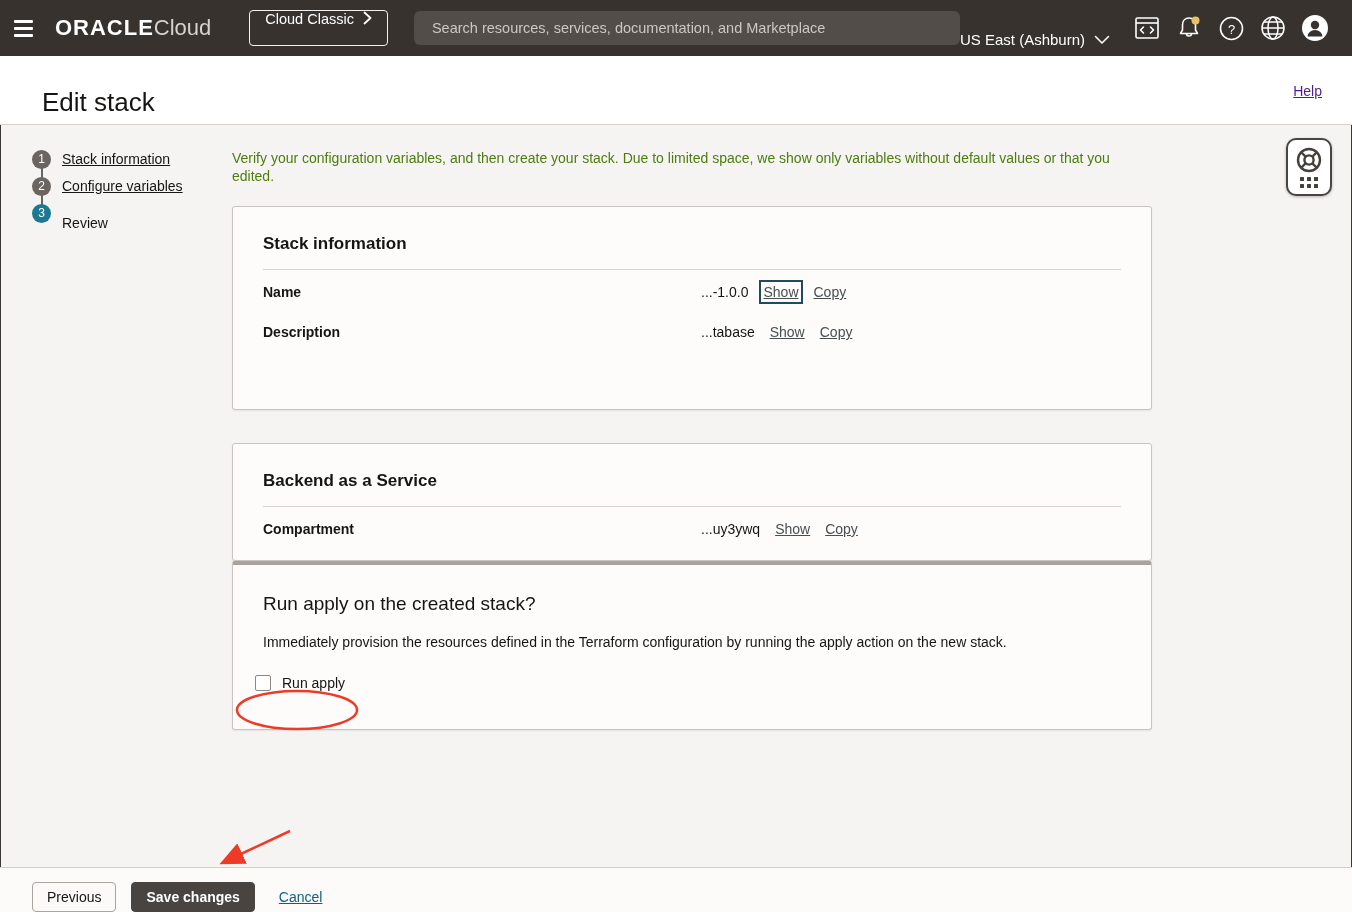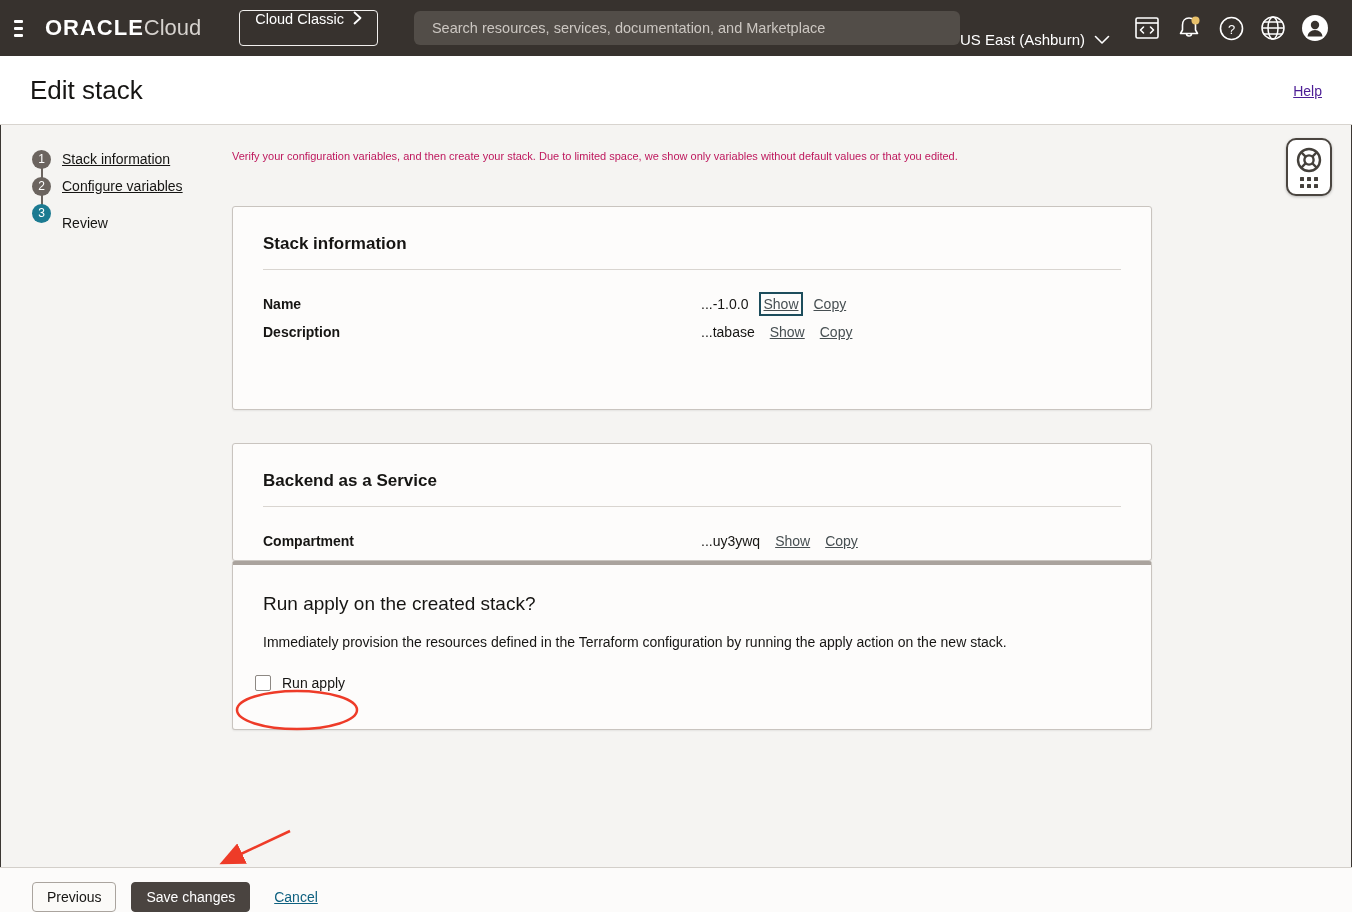--- a/index.html
+++ b/index.html
@@ -16,21 +16,21 @@
             display:flex; align-items:center; z-index:10; }
   .hamburger { margin-left:14px; width:26px; height:17px; display:flex; flex-direction:column;
                justify-content:space-between; cursor:pointer; }
   .hamburger span { display:block; height:3px; background:#fff; border-radius:1px; }
   .brand { display:flex; align-items:baseline; margin-left:22px; white-space:nowrap; }
   .brand-oracle { font-size:22px; font-weight:700; letter-spacing:1px; color:#fff; }
   .brand-cloud  { font-size:22px; font-weight:400; color:#d6d2ce; margin-left:0; }
   .cloud-classic { margin-left:38px; height:36px; display:flex; gap:9px;
                    padding:0 15px; border:1px solid #f2f0ee; border-radius:4px; background:transparent;
                    color:#fff; font-size:14.5px; cursor:pointer; white-space:nowrap; }
-  .search-wrap { margin-left:36px; }
+  .search-wrap { margin-left:26px; }
   .search-input { width:546px; height:34px; background:#524d48; border:none; border-radius:6px;
                   padding:0 18px; font-size:14.5px; color:#ece9e6; outline:none;
                   font-family:"Liberation Sans","DejaVu Sans",sans-serif; }
   .search-input::placeholder { color:#ccc7c2; opacity:1; }
   .topbar-right { margin-left:auto; display:flex; align-items:flex-end; padding-right:16px; }
   .region { display:flex; align-items:center; gap:9px; color:#fff; font-size:15px;
             margin-right:16px; cursor:pointer; white-space:nowrap; }
   .tb-icon { width:42px; height:40px; display:flex; align-items:center; justify-content:center;
              cursor:pointer; position:relative; }
 
@@ -47,33 +47,33 @@
                    background:#6b645f; }
   .step { display:flex; align-items:center; gap:11px; height:20px; margin-bottom:7px; position:relative; }
   .step-circle { position:relative; z-index:1; width:19px; height:19px; border-radius:50%;
                  background:#6b645f; color:#fff; font-size:12px; display:flex; align-items:center;
                  justify-content:center; flex:0 0 19px; }
   .step.current .step-circle { background:#1b7a91; }
   .step-label { font-size:14px; color:#161513; text-decoration:underline; cursor:pointer; }
   .step.current .step-label { font-weight:400; text-decoration:none; cursor:default;margin-top:20px; }
 
   
-  .intro { position:absolute; left:232px; top:149px; width:905px; font-size:11px; line-height:1.3;
-           color:#be185d; }
+  .intro { position:absolute; left:232px; top:149px; width:905px; font-size:14px; line-height:1.3;
+           color:#4d7c0f; }
 
   
   .panel { position:absolute; left:232px; width:920px; background:#fdfcfb;
            border:1px solid #c9c4bf; border-radius:3px; box-shadow:0 1px 2px rgba(0,0,0,.07); }
   .panel-1 { top:206px; height:204px; }
   .panel-2 { top:443px; height:118px; }
   .panel-3 { top:561px; height:169px; border-top:4px solid #aaa39d; }
   .panel-title { margin:27px 30px 0; font-size:17px; font-weight:700; color:#161513; }
   .panel-divider { border:none; border-top:1px solid #d9d5d0; margin:15px 30px 0; }
   .detail-row { margin:0 30px; height:40px; display:flex; align-items:center; }
-  .detail-row:first-of-type { margin-top:2px;align-items:flex-end; }
+  .detail-row:first-of-type { margin-top:2px; }
   .detail-label { width:438px; flex:0 0 438px; font-size:14px; font-weight:700; color:#161513; }
   .detail-value { display:flex; align-items:center; gap:15px; font-size:14px; color:#161513; }
   .inline-link { color:#474f52; text-decoration:underline; cursor:pointer; }
   .inline-link.focused { outline:2px solid #1d4d5c; outline-offset:2px; }
 
   .rap-title { margin:28px 30px 0; font-size:19px; font-weight:400; color:#161513; }
   .rap-desc { margin:19px 30px 0; font-size:14px; color:#161513; }
   .rap-checkbox-row { margin:25px 0 0 22px; display:flex; align-items:center; }
   .checkbox { width:16px; height:16px; border:1px solid #8d8883; border-radius:2px; background:#fff;
               cursor:pointer; flex:0 0 16px; }
@@ -88,21 +88,21 @@
                gap:3px; }
   .dots-grid i { background:#44403b; border-radius:0.5px; }
 
   
   .footer { position:absolute; left:0; right:0; top:867px; height:59px; background:#fcfbfa;
             border-top:1px solid #d3cfca; display:flex; align-items:center; padding-left:32px;
             gap:15px; z-index:5; }
   .btn { height:30px; padding:0 14px; border-radius:4px; font-size:14px; cursor:pointer;
          font-family:"Liberation Sans","DejaVu Sans",sans-serif; }
   .btn-secondary { background:#fbfaf8; border:1px solid #aaa49e; color:#161513; }
-  .btn-primary { background:#4a4440; border:1px solid #4a4440; color:#fff; }
+  .btn-primary { background:#4a4440; border:1px solid #4a4440; color:#fff;font-weight:bold; }
   .cancel-link { margin-left:9px; font-size:14px; color:#0f6180; text-decoration:underline; cursor:pointer; }
 
   
   .annotations { position:absolute; inset:0; width:1352px; height:912px; pointer-events:none; z-index:40; }
 </style>
 </head>
 <body>
 
 <div class="page">
 
@@ -166,21 +166,21 @@
         <svg width="28" height="28" viewBox="0 0 28 28">
           <circle cx="14" cy="14" r="13" fill="#fff"></circle>
           <circle cx="14" cy="11" r="4.2" fill="#37322e"></circle>
           <path d="M6.5 22.5 a7.5 6.5 0 0 1 15 0 Z" fill="#37322e"></path>
         </svg>
       </div>
     </div>
   </header>
 
   <div class="page-header">
-    <h1 class="page-title" style="margin:0;">Edit stack</h1>
+    <h1 class="page-title" style="margin:12px;">Edit stack</h1>
     <a class="help-link">Help</a>
   </div>
 
   <nav class="steps">
     <div class="step">
       <span class="step-circle">1</span>
       <a class="step-label">Stack information</a>
     </div>
     <div class="step">
       <span class="step-circle">2</span>

